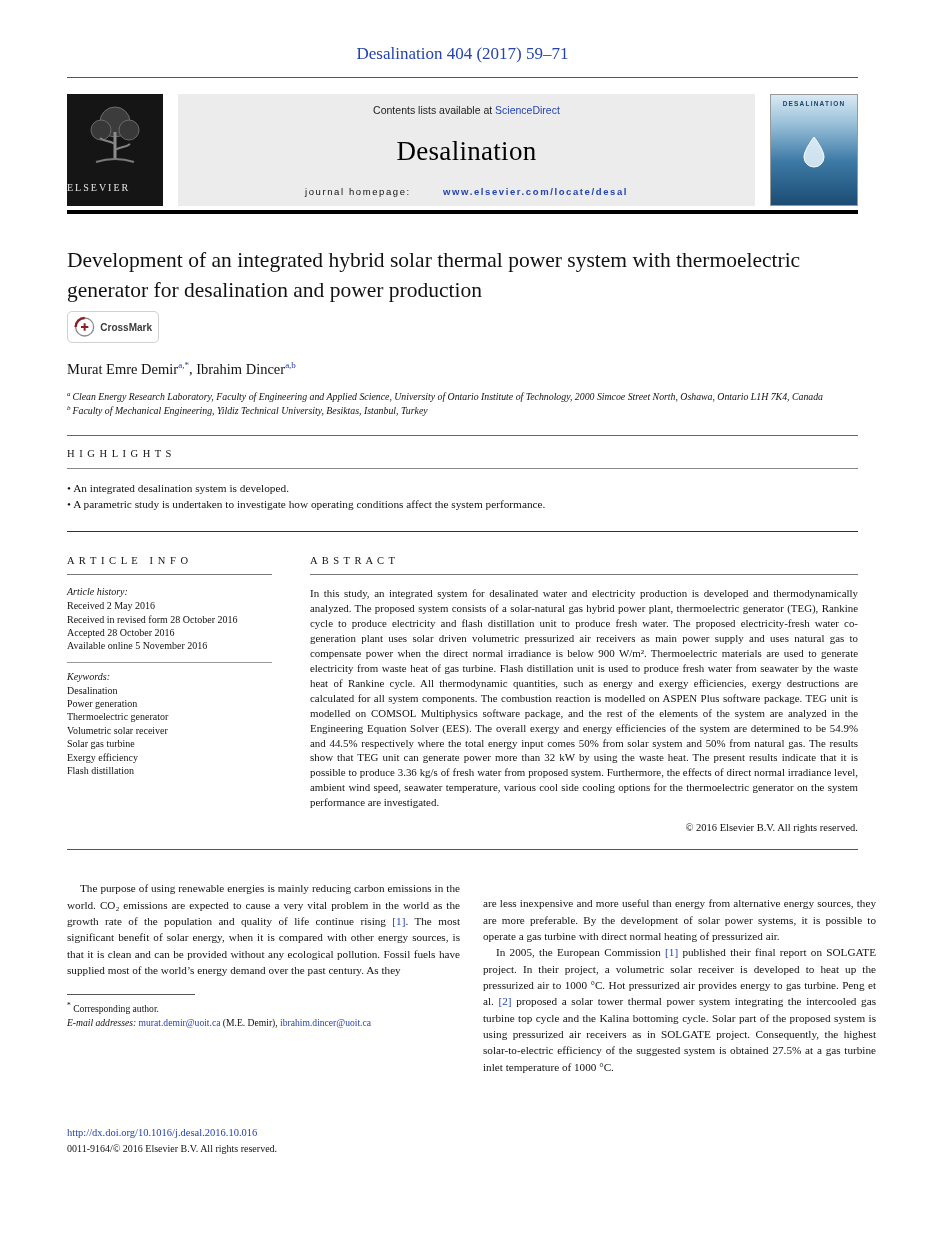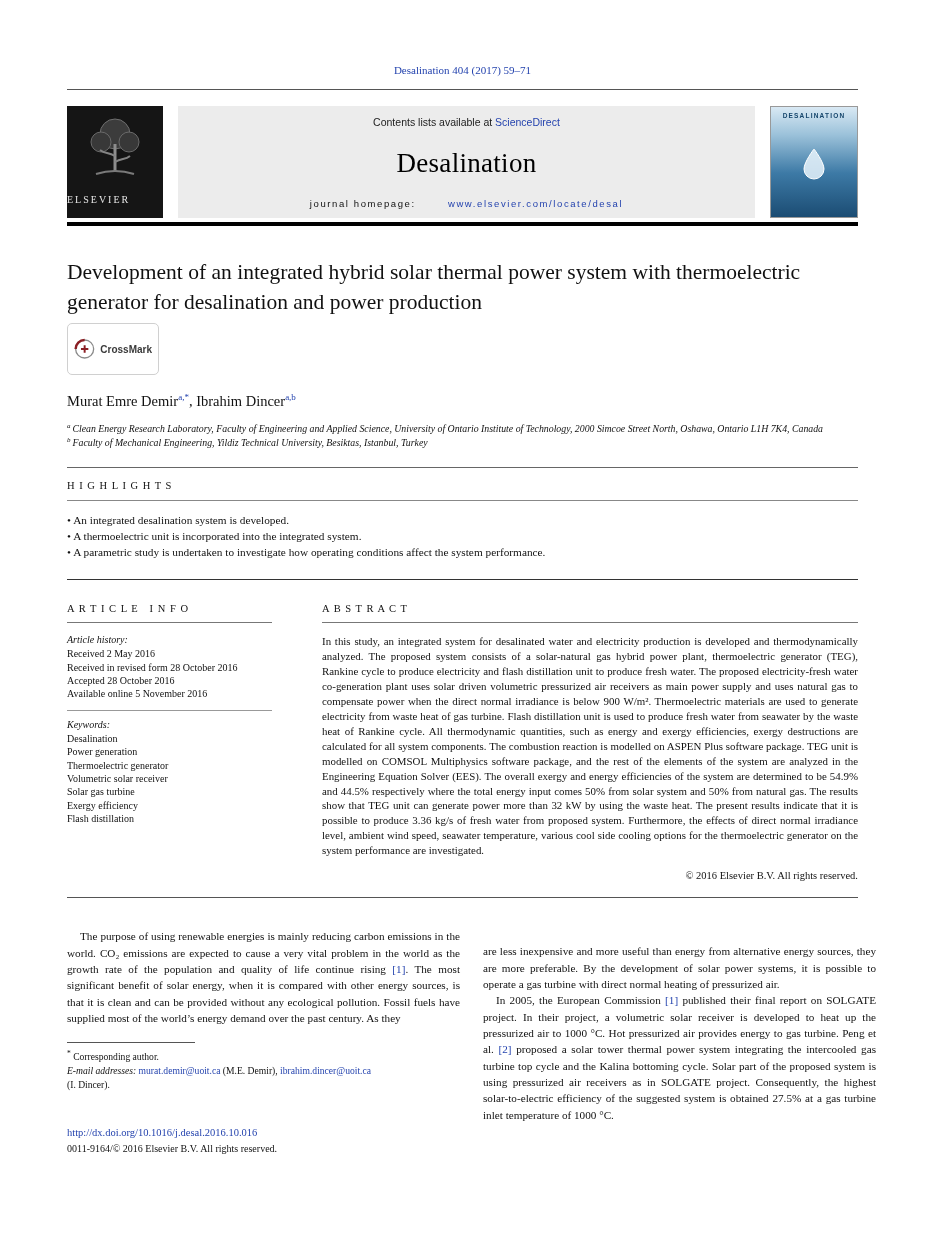--- a/index.html
+++ b/index.html
@@ -6,70 +6,70 @@
   html, body { margin: 0; padding: 0; background: #ffffff; }
   .page {
     width: 925px; height: 1234px; margin: 0 auto; position: relative;
     background: #fff; color: #111; overflow: hidden;
     font-family: "Liberation Serif", serif;
     padding: 44px 67px 0 67px;
   }
   .link { color: #2443ae; text-decoration: none; cursor: pointer; }
 
   
-  .citation { text-align: center; font-size: 11px; margin-bottom: 13px; margin-top: 20px; }
+  .citation { text-align: center; font-size: 17px; margin-bottom: 13px; }
   .hr { border: 0; border-top: 1px solid #555; margin: 0; }
 
   
   .banner { display: flex; margin-top: 16px; height: 112px; }
   .logo-box { width: 96px; min-width: 96px; background: #151515; position: relative;
     display: flex; flex-direction: column; align-items: flex-start; justify-content: flex-end;
     padding-bottom: 13px; }
   .elsevier-word { color: #e6e6e6; font-size: 10px; letter-spacing: 2px; }
   .banner-center { flex: 1; background: #ececec; margin: 0 15px; display: flex;
     flex-direction: column; align-items: center; justify-content: space-between;
     padding: 10px 0 9px 0; }
   .contents-line { font-family: "Liberation Sans", sans-serif; font-size: 10.5px; color: #222; }
   .journal-title { font-size: 27px; letter-spacing: .3px; color: #000; }
   .homepage-line { font-family: "Liberation Sans", sans-serif; font-size: 9.5px;
     letter-spacing: 1.6px; color: #111; }
-  .hp-url { font-weight: normal; letter-spacing: 1.6px; margin-left: 28px; }
+  .hp-url { font-weight: bold; letter-spacing: 1.6px; margin-left: 28px; }
   .cover-box { width: 88px; min-width: 88px; border: 1px solid #999; position: relative;
     background: linear-gradient(180deg, #d9e9f4 0%, #9cc2da 25%, #3d7aa6 60%, #1b4c73 100%);
     display: flex; flex-direction: column; align-items: center; padding-top: 5px; }
   .cover-title { font-family: "Liberation Sans", sans-serif; font-size: 6.5px; font-weight: bold;
     letter-spacing: 1.2px; color: #15456b; }
   .cover-drop { margin-top: 28px; }
   .thick-rule { height: 4px; background: #000; margin-top: 4px; }
 
   
   .title-row { display: flex; margin-top: 32px; flex-direction: column; }
   .article-title { flex: 1; font-size: 21.5px; line-height: 1.38; padding-right: 20px; font-weight: 400; }
-  .crossmark { width: 92px; height: 52px; min-width: 92px; border: 1px solid #d0d0d0; border-radius: 5px;
+  .crossmark { width: 92px; height: 32px; min-width: 92px; border: 1px solid #d0d0d0; border-radius: 5px;
     display: flex; align-items: center; gap: 5px; padding: 3px 6px; margin-top: 6px; background: #fff; }
   .cm-text { font-family: "Liberation Sans", sans-serif; font-size: 10px; color: #3a3a3a; font-weight: bold; }
 
   .authors { margin-top: 17px; font-size: 14.5px; }
   .authors sup { font-size: 9px; color: #2443ae; }
   .affiliations { margin-top: 12px; }
   .affiliation { font-size: 9.8px; font-style: italic; line-height: 1.4; }
   .affiliation sup { font-size: 7px; margin-right: 2px; }
 
   .section-rule { border: 0; border-top: 1px solid #666; margin: 17px 0 0 0; }
   .heading-spaced { font-size: 10.5px; white-space: pre; letter-spacing: 1px; }
   .hl-heading { margin: 12px 0 9px 0; }
   .hl-items { margin-top: 11px; }
   .hl-item { font-size: 11.3px; line-height: 1.42; }
   .hl-item::before { content: "• "; }
   .rule-med { border: 0; border-top: 1.4px solid #333; margin: 19px 0 0 0; }
 
   
   .info-abs { display: flex; margin-top: 23px; }
   .info-col { width: 205px; min-width: 205px; margin-right: 38px; }
-  .abs-col { flex: 1; margin-left: 12px; }
+  .abs-col { flex: 1; }
   .col-heading { margin-bottom: 8px; }
   .col-rule { border: 0; border-top: 1px solid #777; margin: 0 0 11px 0; }
   .info-label { font-size: 10px; font-style: italic; margin-bottom: 2px; }
   .info-item { font-size: 10px; line-height: 1.34; }
   .info-sep { border: 0; border-top: 1px solid #999; margin: 9px 0 8px 0; }
   .abstract-text { font-size: 10.9px; line-height: 1.37; text-align: justify; }
   .abs-copyright { text-align: right; font-size: 10.5px; margin-top: 12px; }
   .full-rule { border: 0; border-top: 1px solid #555; margin: 16px 0 0 0; }
 
   
@@ -159,21 +159,20 @@
     <div class="affiliation">
       <sup>b</sup><span>Faculty of Mechanical Engineering, Yildiz Technical University, Besiktas, Istanbul, Turkey</span>
     </div>
   </div>
 
   <hr class="section-rule">
   <div class="heading-spaced hl-heading">H I G H L I G H T S</div>
   <hr class="hr" style="border-top-color:#888;">
   <div class="hl-items">
     <div class="hl-item">An integrated desalination system is developed.</div>
-    <div class="hl-item">A thermoelectric unit is incorporated into the integrated system.</div>
     <div class="hl-item">A parametric study is undertaken to investigate how operating conditions affect the system performance.</div>
   </div>
   <hr class="rule-med">
 
   <div class="info-abs">
     <div class="info-col">
       <div class="heading-spaced col-heading">A R T I C L E   I N F O</div>
       <hr class="col-rule">
       <div class="info-label">Article history:</div>
       <div class="info-item">Received 2 May 2016</div>
@@ -200,21 +199,20 @@
   <hr class="full-rule">
 
   <div class="body-cols">
     <div class="body-col left">
       <p class="para indent"><span>The purpose of using renewable energies is mainly reducing carbon emissions in the world. CO₂ emissions are expected to cause a very vital problem in the world as the growth rate of the population and quality of life continue rising </span><span class="link">[1]</span><span>. The most significant benefit of solar energy, when it is compared with other energy sources, is that it is clean and can be provided without any ecological pollution. Fossil fuels have supplied most of the world’s energy demand over the past century. As they</span></p>
 
       <div class="footnote">
         <hr class="fn-rule">
         <div class="fn-line"><span class="fn-star">*</span><span> Corresponding author.</span></div>
         <div class="fn-line"><span class="fn-italic">E-mail addresses: </span><span class="link">murat.demir@uoit.ca</span><span> (M.E. Demir), </span><span class="link">ibrahim.dincer@uoit.ca</span></div>
-        <div class="fn-line">(I. Dincer).</div>
       </div>
     </div>
 
     <div class="body-col right">
       <p class="para">are less inexpensive and more useful than energy from alternative energy sources, they are more preferable. By the development of solar power systems, it is possible to operate a gas turbine with direct normal heating of pressurized air.</p>
       <p class="para indent"><span>In 2005, the European Commission </span><span class="link">[1]</span><span> published their final report on SOLGATE project. In their project, a volumetric solar receiver is developed to heat up the pressurized air to 1000 °C. Hot pressurized air provides energy to gas turbine. Peng et al. </span><span class="link">[2]</span><span> proposed a solar tower thermal power system integrating the intercooled gas turbine top cycle and the Kalina bottoming cycle. Solar part of the proposed system is using pressurized air receivers as in SOLGATE project. Consequently, the highest solar-to-electric efficiency of the suggested system is obtained 27.5% at a gas turbine inlet temperature of 1000 °C.</span></p>
     </div>
   </div>
 
   <div class="footer">

